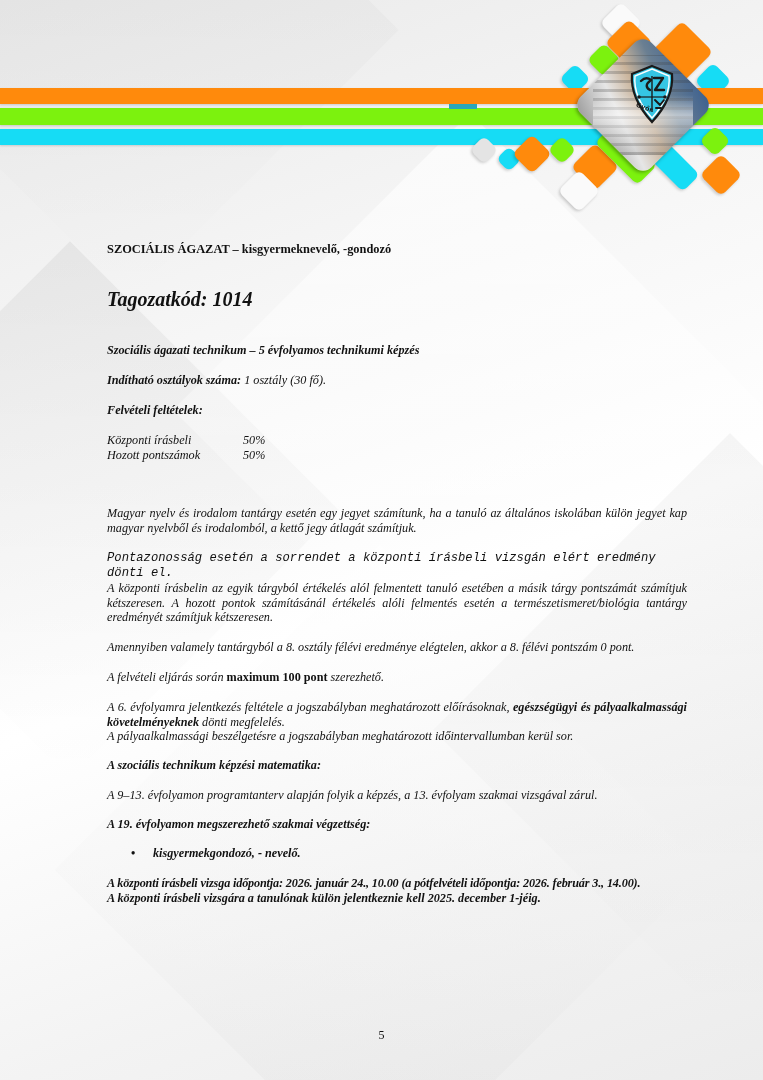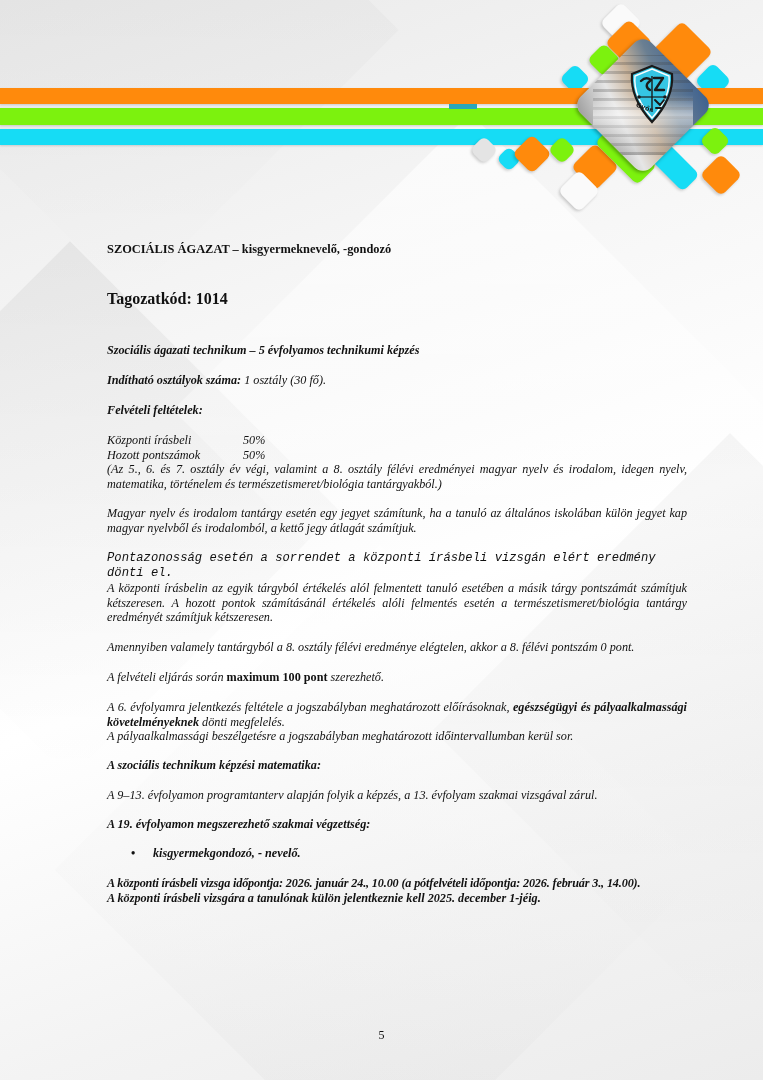--- a/index.html
+++ b/index.html
@@ -40,21 +40,21 @@
       repeating-linear-gradient(0deg, rgba(60,60,60,0.25) 0 3px, rgba(255,255,255,0) 3px 9px);
   }
   .crest { position: absolute; left: 628px; top: 64px; width: 48px; height: 60px; z-index: 4; }
 
   .content {
     position: absolute; left: 91px; top: 0; width: 580px; z-index: 2;
     font-size: 12.2px; line-height: 14.6px;
   }
   .abs { position: absolute; left: 0; width: 580px; margin: 16px; }
   .title-main { font-weight: bold; font-size: 12.4px; }
-  .tag-code { font-weight: bold; font-size: 16px; }
+  .tag-code { font-weight: bold; font-style: italic; font-size: 20px; }
   .bi { font-weight: bold; font-style: italic; }
   .i { font-style: italic; }
   .justify { text-align: justify; }
   .row { display: flex; }
   .row .lbl { width: 136px; font-style: italic; }
   .row .val { font-style: italic; text-align: right; }
   .bullet { position: absolute; left: 24px; font-weight: bold; }
   .bullet-text { position: absolute; left: 46px; font-weight: bold; font-style: italic; white-space: nowrap; }
   .page-num { position: absolute; left: 0; width: 763px; top: 1028px; text-align: center; font-size: 12px; z-index: 2; }
 </style>
@@ -127,21 +127,20 @@
 
   <div class="abs" style="top:417px;">
     <div class="row">
       <span class="lbl">Központi írásbeli</span>
       <span class="val">50%</span>
     </div>
     <div class="row">
       <span class="lbl">Hozott pontszámok</span>
       <span class="val">50%</span>
     </div>
-    <div class="i justify">(Az 5., 6. és 7. osztály év végi, valamint a 8. osztály félévi eredményei magyar nyelv és irodalom, idegen nyelv, matematika, történelem és természetismeret/biológia tantárgyakból.)</div>
   </div>
 
   <p class="abs i justify" style="top:490px;">Magyar nyelv és irodalom tantárgy esetén egy jegyet számítunk, ha a tanuló az általános iskolában külön jegyet kap magyar nyelvből és irodalomból, a kettő jegy átlagát számítjuk.</p>
 
   <p class="abs i" style="top:535px;font-family:Liberation Mono, monospace;">Pontazonosság esetén a sorrendet a központi írásbeli vizsgán elért eredmény dönti el.</p>
 
   <p class="abs i justify" style="top:565px;">A központi írásbelin az egyik tárgyból értékelés alól felmentett tanuló esetében a másik tárgy pontszámát számítjuk kétszeresen. A hozott pontok számításánál értékelés alóli felmentés esetén a természetismeret/biológia tantárgy eredményét számítjuk kétszeresen.</p>
 
   <p class="abs i" style="top:624px;">Amennyiben valamely tantárgyból a 8. osztály félévi eredménye elégtelen, akkor a 8. félévi pontszám 0 pont.</p>
 

